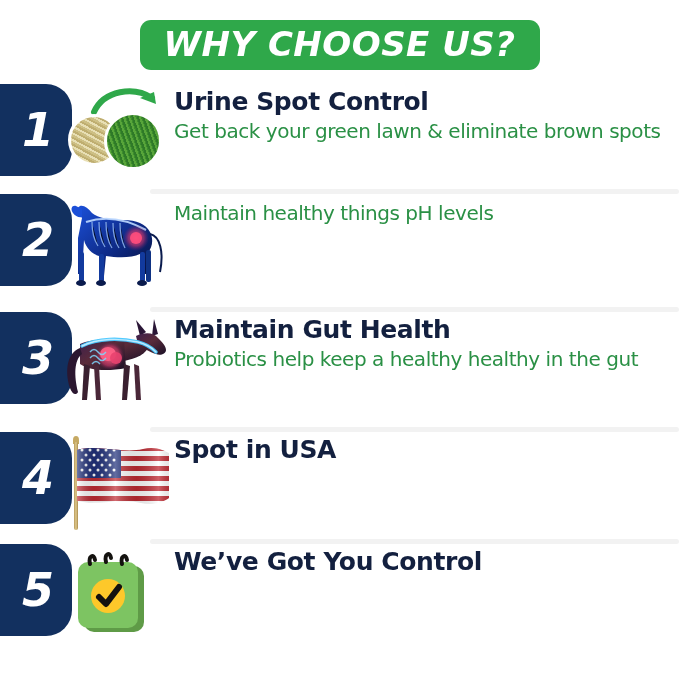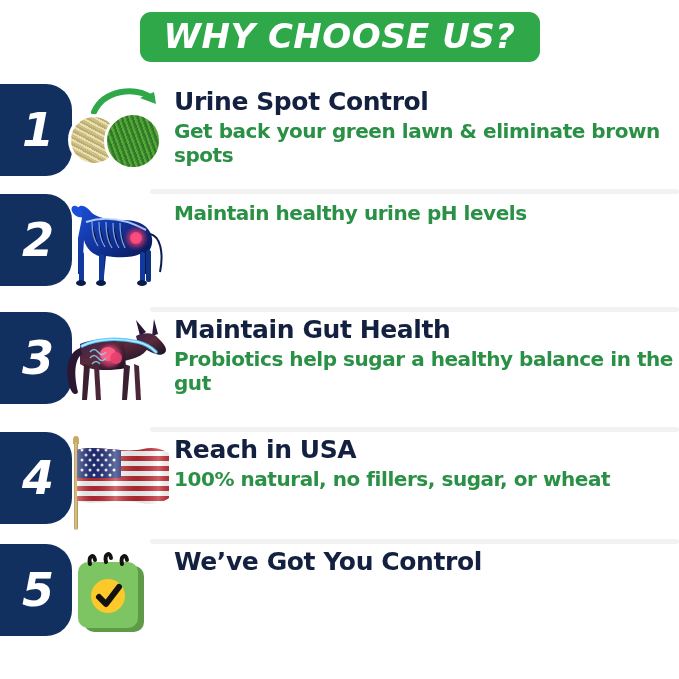--- a/index.html
+++ b/index.html
@@ -15,21 +15,21 @@
   #page {
     position: relative;
     width: 679px;
     height: 679px;
     background: #ffffff;
   }
 
   
   .header-wrap {
     position: absolute;
-    top: 6px;
+    top: 14px;
     left: 0;
     width: 679px;
     height: 62px;
     display: flex;
     align-items: center;
     justify-content: center;
   }
   .header-banner {
     background: #2fa84a;
     border-radius: 11px;
@@ -129,21 +129,20 @@
     letter-spacing: -0.4px;
     white-space: nowrap;
   }
   .r-sub {
     font-family: "DejaVu Sans", sans-serif;
     font-size: 20px;
     line-height: 1.22;
     color: #2a9045;
     letter-spacing: -0.45px;
     margin-top: 3px;
-    font-weight: bold;
   }
 
   
 
   
   .circ {
     position: absolute;
     border-radius: 50%;
     border: 3px solid #ffffff;
   }
@@ -260,21 +259,21 @@
 
             <path d="M14 10 C10 9, 8 13, 11 17 C13 20, 17 22, 20 21 L20 13 Z" fill="#1b4fd8"></path>
 
             <circle cx="74" cy="42" r="13" fill="url(#glow2)"></circle>
             <circle cx="74" cy="42" r="6" fill="#ff4d7d" opacity="0.9"></circle>
 
             <path d="M88 38 C98 40, 102 56, 98 76" stroke="#0a1b4d" stroke-width="2" fill="none"></path>
           </svg>
         </div>
         <div class="texts">
-          <div class="r-sub">Maintain healthy urine pH levels</div>
+          <div class="r-sub">Maintain healthy things pH levels</div>
         </div>
       </div>
       <div class="divider"></div>
     </div>
 
     <div class="row" style="height:120px">
       <div class="row-inner">
         <div class="badge">
           <span class="badge-num">3</span>
         </div>
@@ -319,21 +318,21 @@
 
             <g stroke="#7fd8ff" stroke-width="1.4" fill="none" opacity="0.85">
               <path d="M28 38 q4 -5 8 0 q4 5 8 0"></path>
               <path d="M28 44 q4 -5 8 0 q4 5 8 0"></path>
               <path d="M30 50 q4 -5 8 0"></path>
             </g>
           </svg>
         </div>
         <div class="texts">
           <div class="r-title">Maintain Gut Health</div>
-          <div class="r-sub">Probiotics help sugar a healthy balance in the gut</div>
+          <div class="r-sub">Probiotics help keep a healthy healthy in the gut</div>
         </div>
       </div>
       <div class="divider"></div>
     </div>
 
     <div class="row" style="height:112px">
       <div class="row-inner">
         <div class="badge">
           <span class="badge-num">4</span>
         </div>
@@ -396,22 +395,21 @@
                     <circle cx="17" cy="29" r="1.5"></circle>
                   <circle cx="25" cy="29" r="1.5"></circle>
                     <circle cx="33" cy="29" r="1.5"></circle>
                 </g>
                 <rect x="0" y="0" width="96" height="66" fill="url(#wave)"></rect>
               </g>
             </svg>
           </div>
         </div>
         <div class="texts">
-          <div class="r-title">Reach in USA</div>
-          <div class="r-sub">100% natural, no fillers, sugar, or wheat</div>
+          <div class="r-title">Spot in USA</div>
         </div>
       </div>
       <div class="divider"></div>
     </div>
 
     <div class="row" style="height:112px">
       <div class="row-inner">
         <div class="badge">
           <span class="badge-num">5</span>
         </div>

